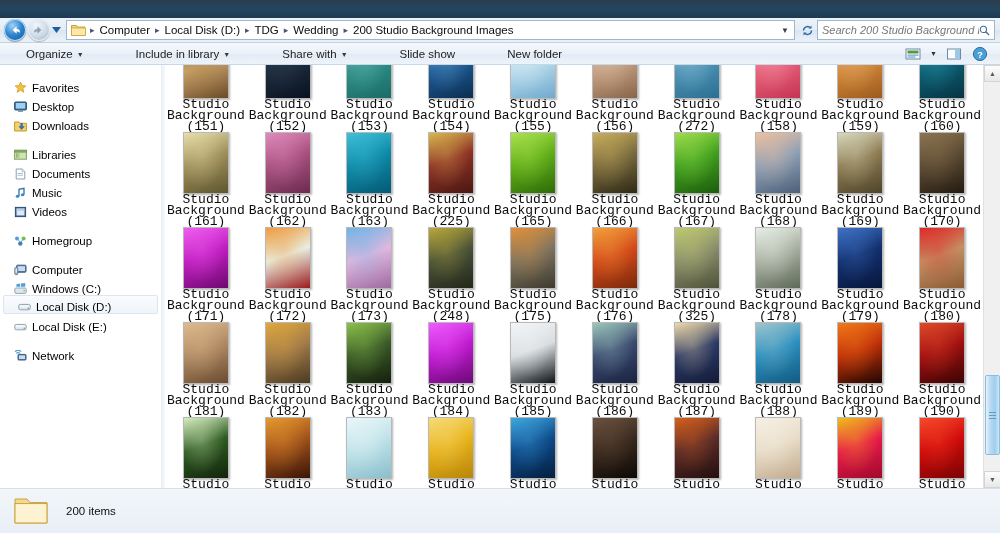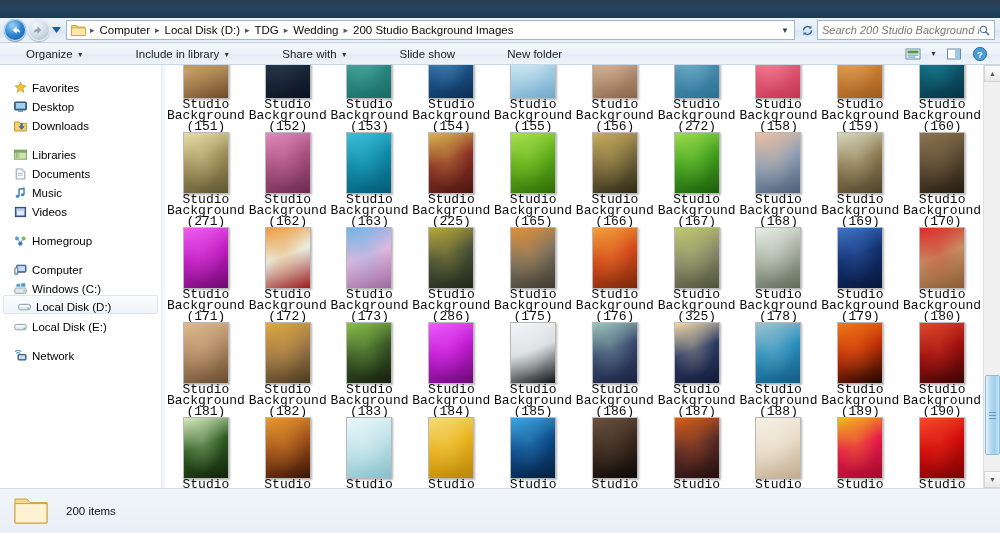--- a/index.html
+++ b/index.html
@@ -531,21 +531,21 @@
             <div>Studio</div>
             <div>Background (160)</div>
           </div>
         </div>
         <div class="tile">
           <div class="thumb" style="background: linear-gradient(160deg, rgb(232, 224, 168) 0%, rgb(159, 143, 90) 45%, rgb(94, 86, 48) 100%);">
             <div style="position: absolute; inset: 0px; background: radial-gradient(at 40% 35%, rgba(232, 224, 168, 0.333) 0%, transparent 62%);"></div>
           </div>
           <div class="cap">
             <div>Studio</div>
-            <div>Background (271)</div>
+            <div>Background (161)</div>
           </div>
         </div>
         <div class="tile">
           <div class="thumb" style="background: linear-gradient(160deg, rgb(224, 139, 189) 0%, rgb(168, 80, 126) 45%, rgb(108, 44, 82) 100%);">
             <div style="position: absolute; inset: 0px; background: radial-gradient(at 40% 35%, rgba(224, 139, 189, 0.333) 0%, transparent 62%);"></div>
           </div>
           <div class="cap">
             <div>Studio</div>
             <div>Background (162)</div>
           </div>
@@ -648,21 +648,21 @@
             <div>Studio</div>
             <div>Background (173)</div>
           </div>
         </div>
         <div class="tile">
           <div class="thumb" style="background: linear-gradient(160deg, rgb(185, 169, 58) 0%, rgb(74, 82, 56) 45%, rgb(35, 40, 26) 100%);">
             <div style="position: absolute; inset: 0px; background: radial-gradient(at 40% 35%, rgba(185, 169, 58, 0.333) 0%, transparent 62%);"></div>
           </div>
           <div class="cap">
             <div>Studio</div>
-            <div>Background (286)</div>
+            <div>Background (248)</div>
           </div>
         </div>
         <div class="tile">
           <div class="thumb" style="background: linear-gradient(160deg, rgb(226, 145, 58) 0%, rgb(125, 116, 96) 45%, rgb(62, 58, 46) 100%);">
             <div style="position: absolute; inset: 0px; background: radial-gradient(at 40% 35%, rgba(226, 145, 58, 0.333) 0%, transparent 62%);"></div>
           </div>
           <div class="cap">
             <div>Studio</div>
             <div>Background (175)</div>
           </div>

